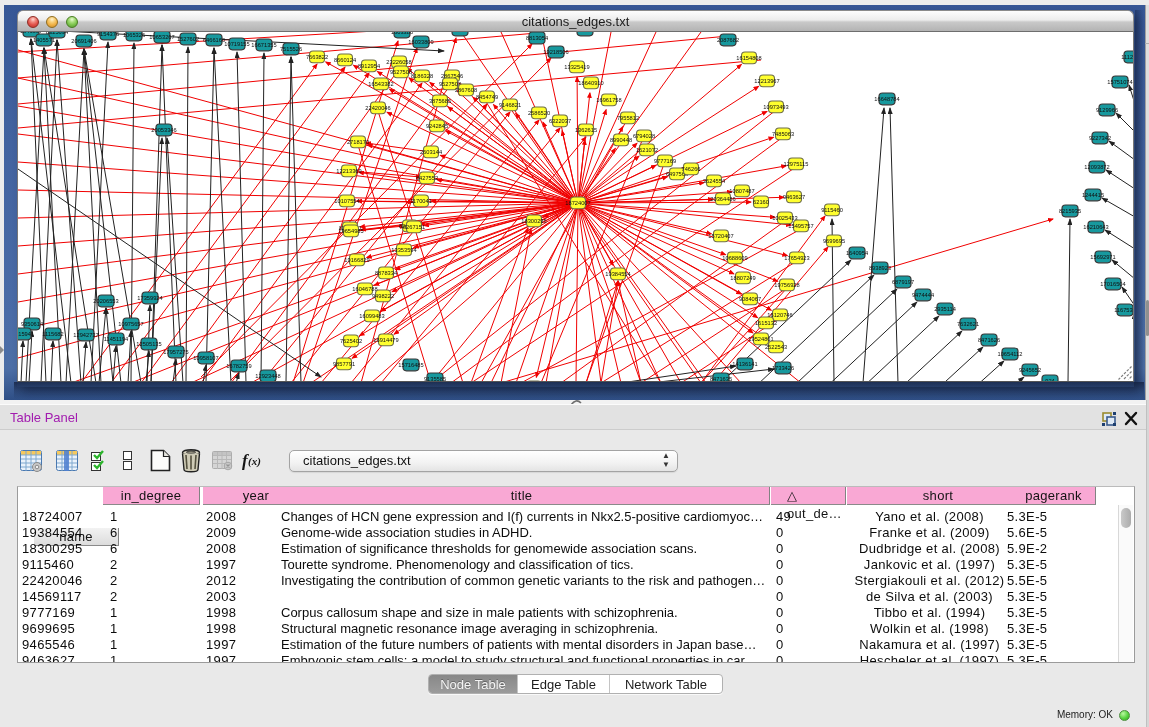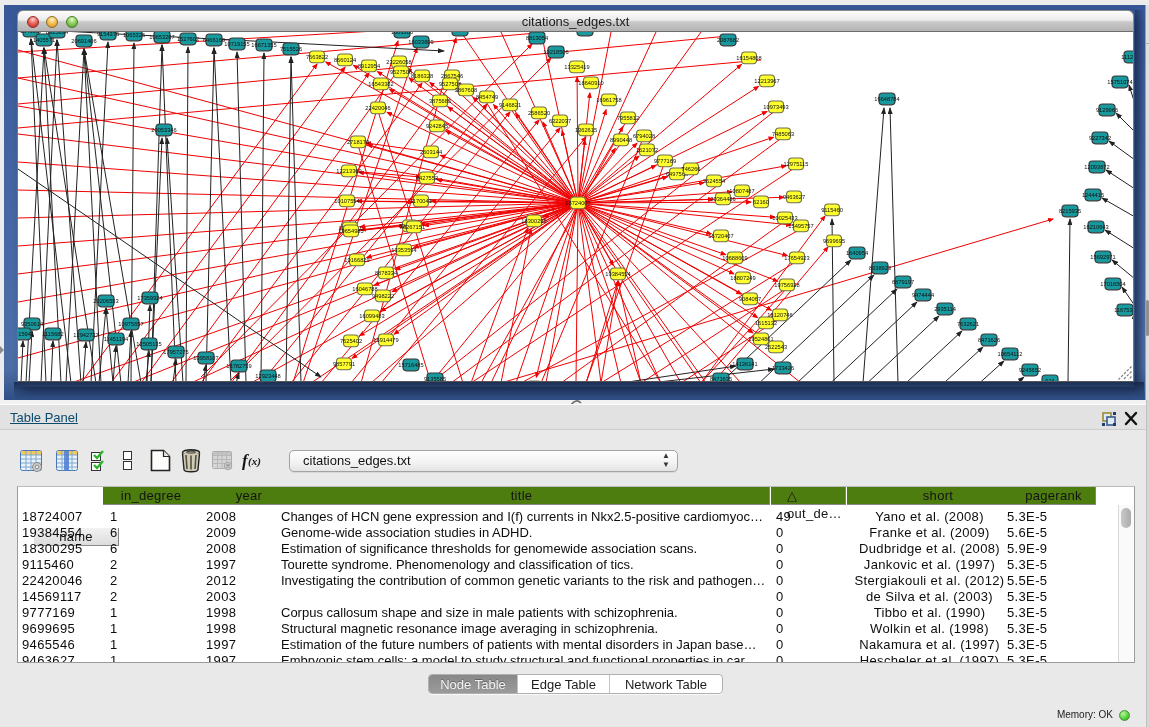--- a/index.html
+++ b/index.html
@@ -21,29 +21,29 @@
 #grip { position:absolute; right:1px; bottom:1px; width:14px; height:14px; }
 
 #rightstrip { left:1145px; top:5px; width:4px; height:722px; background:#dedede; border-left:1px solid #a0a0a0; }
 #rightline { left:1145px; top:43px; width:4px; height:1px; background:#b0b0b0; }
 #rightgrip { left:1145.5px; top:300px; width:3px; height:36px; background:#909090; border-radius:1.5px; }
 
 #leftarrow { left:0px; top:346px; width:0; height:0; border-top:4px solid transparent; border-bottom:4px solid transparent; border-left:4px solid #8c8c8c; }
 
 #tp-divider { left:0; top:400px; width:1149px; height:4px; background:#f2f2f2; }
 #tp-header { left:0; top:404px; width:1149px; height:26px; background:#e2e2e2; border-top:1px solid #fbfbfb; border-bottom:1px solid #cccccc; }
-#tp-title { position:absolute; left:10px; top:5px; font-size:13px; color:#0c4a6e;text-decoration:underline; }
+#tp-title { position:absolute; left:10px; top:5px; font-size:13px; color:#a21caf; }
 #tp-toolbararea { left:0; top:430px; width:1149px; height:297px; background:#e9e9e9; }
 #combo { left:289px; top:450px; width:389px; height:22px; border:1px solid #a3a3a3; border-radius:5px;
   background:linear-gradient(180deg,#ffffff,#f2f2f2 60%,#e4e4e4); font-size:13px; color:#111; line-height:20px; padding-left:13px;
   box-shadow:0 1px 1px rgba(0,0,0,.08); }
 #combo .arrows { position:absolute; right:7px; top:0px; font-size:8px; color:#333; line-height:9px; text-align:center; }
 
 #table { left:17px; top:486px; width:1118px; height:177px; background:#fff; border:1px solid #9b9b9b; border-top:1px solid #bbb; overflow:hidden; font-size:13px; letter-spacing:0.35px; }
-.hcell { position:absolute; top:0px; height:18px; background:#4d7c0f; border-right:1px solid #828282; border-bottom:1px solid #8a8a8a; color:#141414; text-align:center; line-height:18px; font-size:13px; letter-spacing:0.3px; }
+.hcell { position:absolute; top:0px; height:18px; background:#f9a8d4; border-right:1px solid #828282; border-bottom:1px solid #8a8a8a; color:#141414; text-align:center; line-height:18px; font-size:13px; letter-spacing:0.3px; }
 .trow { position:absolute; left:0; width:1100px; height:16px; line-height:16px; color:#0c0c0c; white-space:nowrap; }
 .trow span { position:absolute; top:0; }
 .c0 { left:4px; } .c1 { left:92px; } .c2 { left:188px; } .c3 { left:263px; letter-spacing:0; }
 .c4 { left:758px; } .c5 { left:830px; width:163px; text-align:center; } .c6 { left:989px; }
 #vscroll { position:absolute; right:1px; top:18px; width:15px; height:158px; background:#fafafa; border-left:1px solid #d8d8d8; }
 #vthumb { position:absolute; left:2px; top:3px; width:10px; height:20px; background:linear-gradient(90deg,#c9c9c9,#ababab); border-radius:5px; }
 
 #segs { left:428px; top:674px; height:20px; border:1px solid #b0b0b0; border-radius:4px; background:#fff; overflow:hidden;
  box-shadow:0 1px 0 rgba(255,255,255,.7); display:flex; }
 .seg { height:100%; font-size:13px; line-height:19px; text-align:center; color:#1d1d1d; border-right:1px solid #c4c4c4; }
@@ -646,21 +646,21 @@
 
   <g transform="translate(222,2)">
     <text x="0" y="15" font-family="Liberation Serif,serif" font-style="italic" font-weight="bold" font-size="17" fill="#141414">f</text>
     <text x="6" y="14" font-family="Liberation Serif,serif" font-style="italic" font-weight="bold" font-size="11" fill="#141414">(x)</text>
   </g>
 </svg>
 <div class="abs" id="combo">citations_edges.txt<span class="arrows">▲<br>▼</span></div>
 <div class="abs" id="table">
   <div class="hcell" style="left:16px; width:85px; background:linear-gradient(180deg,#f2f2f2,#dcdcdc);margin-top:41px;">name</div>
   <div class="hcell" style="left:85px; width:97px;">in_degree</div>
-  <div class="hcell" style="left:178px; width:84px;padding-left:23px;">year</div>
+  <div class="hcell" style="left:185px; width:84px;padding-left:23px;">year</div>
   <div class="hcell" style="left:256px; width:496px;">title</div>
   <div class="hcell" style="left:753px; width:75px; text-align:left; padding-left:16px;">△ out_de…</div>
   <div class="hcell" style="left:829px; width:183px;">short</div>
   <div class="hcell" style="left:994px; width:84px;">pagerank</div>
 <div class="trow" style="top:22px">
 <span class="c0">18724007</span>
       <span class="c1">1</span>
       <span class="c2">2008</span>
       <span class="c3">Changes of HCN gene expression and I(f) currents in Nkx2.5-positive cardiomyoc…</span>
       <span class="c4">49</span>
@@ -676,21 +676,21 @@
       <span class="c5">Franke et al. (2009)</span>
       <span class="c6">5.6E-5</span>
     </div>
 <div class="trow" style="top:54px">
 <span class="c0">18300295</span>
       <span class="c1">6</span>
       <span class="c2">2008</span>
       <span class="c3">Estimation of significance thresholds for genomewide association scans.</span>
       <span class="c4">0</span>
       <span class="c5">Dudbridge et al. (2008)</span>
-      <span class="c6">5.9E-9</span>
+      <span class="c6">5.9E-2</span>
     </div>
 <div class="trow" style="top:70px">
 <span class="c0">9115460</span>
       <span class="c1">2</span>
       <span class="c2">1997</span>
       <span class="c3">Tourette syndrome. Phenomenology and classification of tics.</span>
       <span class="c4">0</span>
       <span class="c5">Jankovic et al. (1997)</span>
       <span class="c6">5.3E-5</span>
     </div>
@@ -710,21 +710,21 @@
       <span class="c4">0</span>
       <span class="c5">de Silva et al. (2003)</span>
       <span class="c6">5.3E-5</span>
     </div>
 <div class="trow" style="top:118px">
 <span class="c0">9777169</span>
       <span class="c1">1</span>
       <span class="c2">1998</span>
       <span class="c3">Corpus callosum shape and size in male patients with schizophrenia.</span>
       <span class="c4">0</span>
-      <span class="c5">Tibbo et al. (1990)</span>
+      <span class="c5">Tibbo et al. (1994)</span>
       <span class="c6">5.3E-5</span>
     </div>
 <div class="trow" style="top:134px">
 <span class="c0">9699695</span>
       <span class="c1">1</span>
       <span class="c2">1998</span>
       <span class="c3">Structural magnetic resonance image averaging in schizophrenia.</span>
       <span class="c4">0</span>
       <span class="c5">Wolkin et al. (1998)</span>
       <span class="c6">5.3E-5</span>

